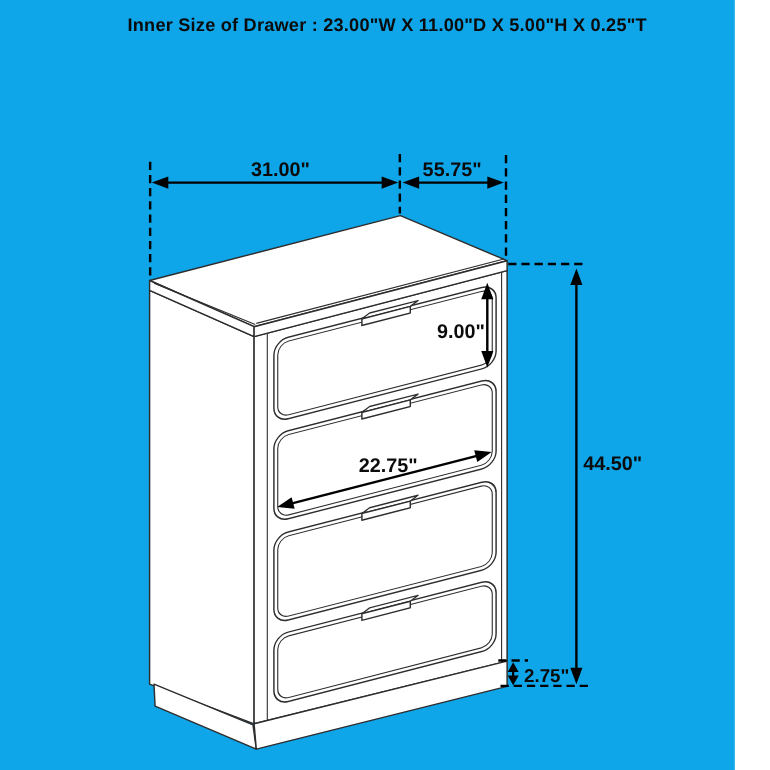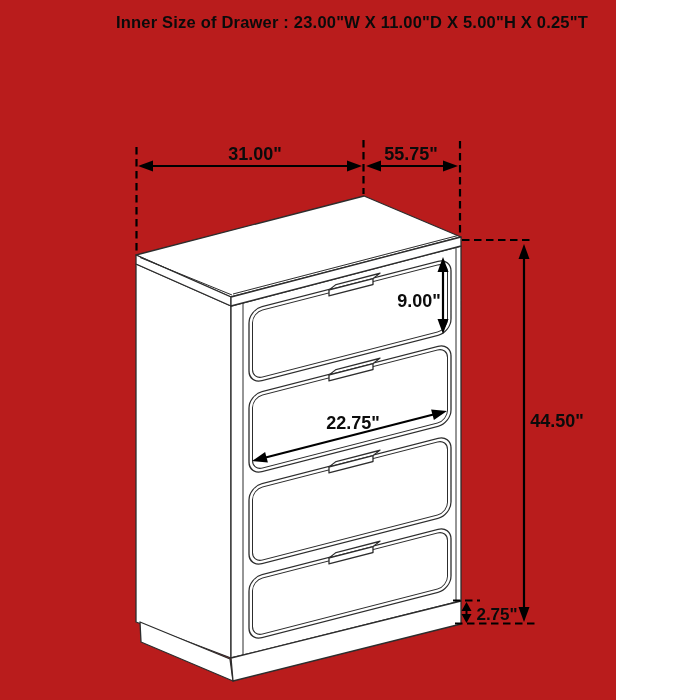--- a/index.html
+++ b/index.html
@@ -1,17 +1,17 @@
 <!DOCTYPE html>
 <html><head>
 <meta charset="utf-8">
 <style>
   html,body{margin:0;padding:0;background:#ffffff;}
   .stage{
-    position:relative;width:616px;height:700px;background:#b91c1c;overflow:hidden;
+    position:relative;width:668px;height:700px;background:#0ea5e9;overflow:hidden;
     font-family:"Liberation Sans",sans-serif;
   }
   svg text{
     font-family:"Liberation Sans","DejaVu Sans",sans-serif;
     font-weight:bold;
     fill:#0b0b0b;
   }
   .dim-label{font-size:18px;}
   .dim-label-small{font-size:17px;}
   .title-label{font-size:16.5px;letter-spacing:.2px;}

